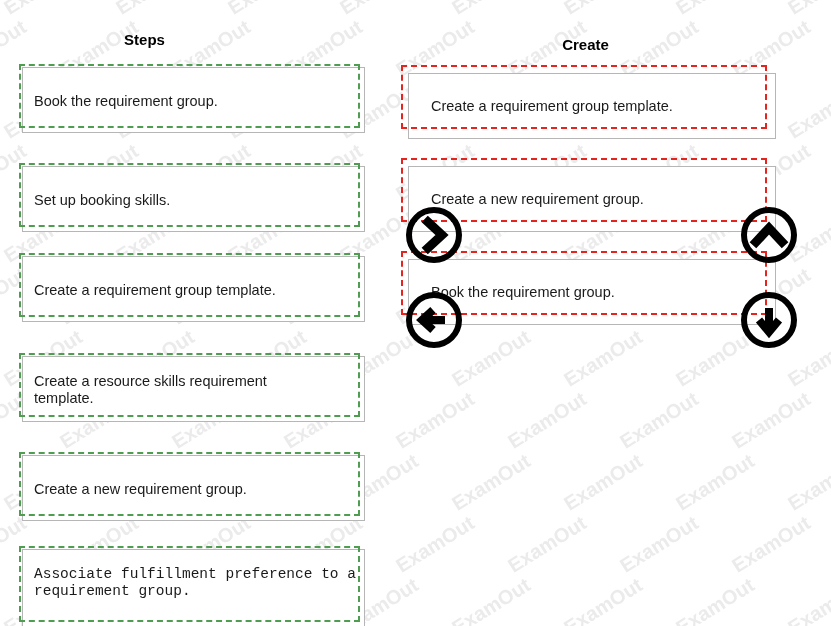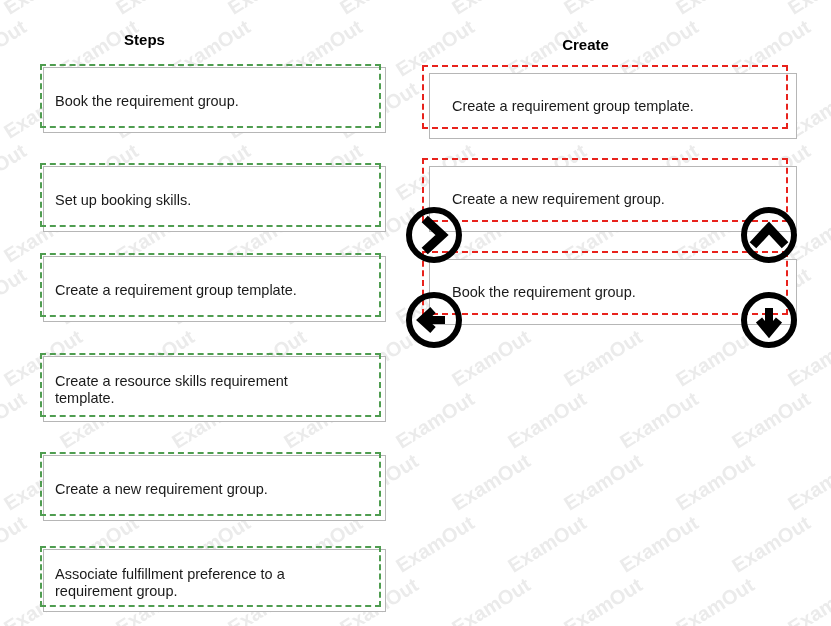--- a/index.html
+++ b/index.html
@@ -52,21 +52,20 @@
   }
   #steps-title  { left: 22px;  top: 31px; width: 245px; }
   #order-title  { left: 398px; top: 36px; width: 375px; }
 
   
   .opt-box {
     position: absolute;
     box-sizing: border-box;
     background: #ffffff;
     border: 1px solid #b6b6b6;
-    margin-left: 21px;
   }
   .opt-box .sel-outline {
     position: absolute;
     box-sizing: border-box;
     pointer-events: none;
   }
   .opt-box .label {
     position: absolute;
     left: 11px;
     right: 8px;
@@ -219,21 +218,21 @@
     <span class="sel-outline"></span>
     <span class="label" style="top:16px;">Create a resource skills requirement
 template.</span>
   </div>
 
   <div class="opt-box steps-box" style="left:22px; top:455px; width:343px; height:66px;">
     <span class="sel-outline"></span>
     <span class="label" style="top:25px;">Create a new requirement group.</span>
   </div>
 
-  <div class="opt-box steps-box" style="left:22px; top:549px; width:343px; height:63px;">
+  <div class="opt-box steps-box" style="left:22px; top:549px; width:343px; height:78px;font-family:Liberation Mono, monospace;">
     <span class="sel-outline"></span>
     <span class="label" style="top:16px;">Associate fulfillment preference to a
 requirement group.</span>
   </div>
 
   <div class="column-title" id="order-title">Create</div>
 
   <div class="opt-box order-box" style="left:408px; top:73px; width:368px; height:66px;">
     <span class="sel-outline"></span>
     <span class="label" style="top:24px; left:22px;">Create a requirement group template.</span>

